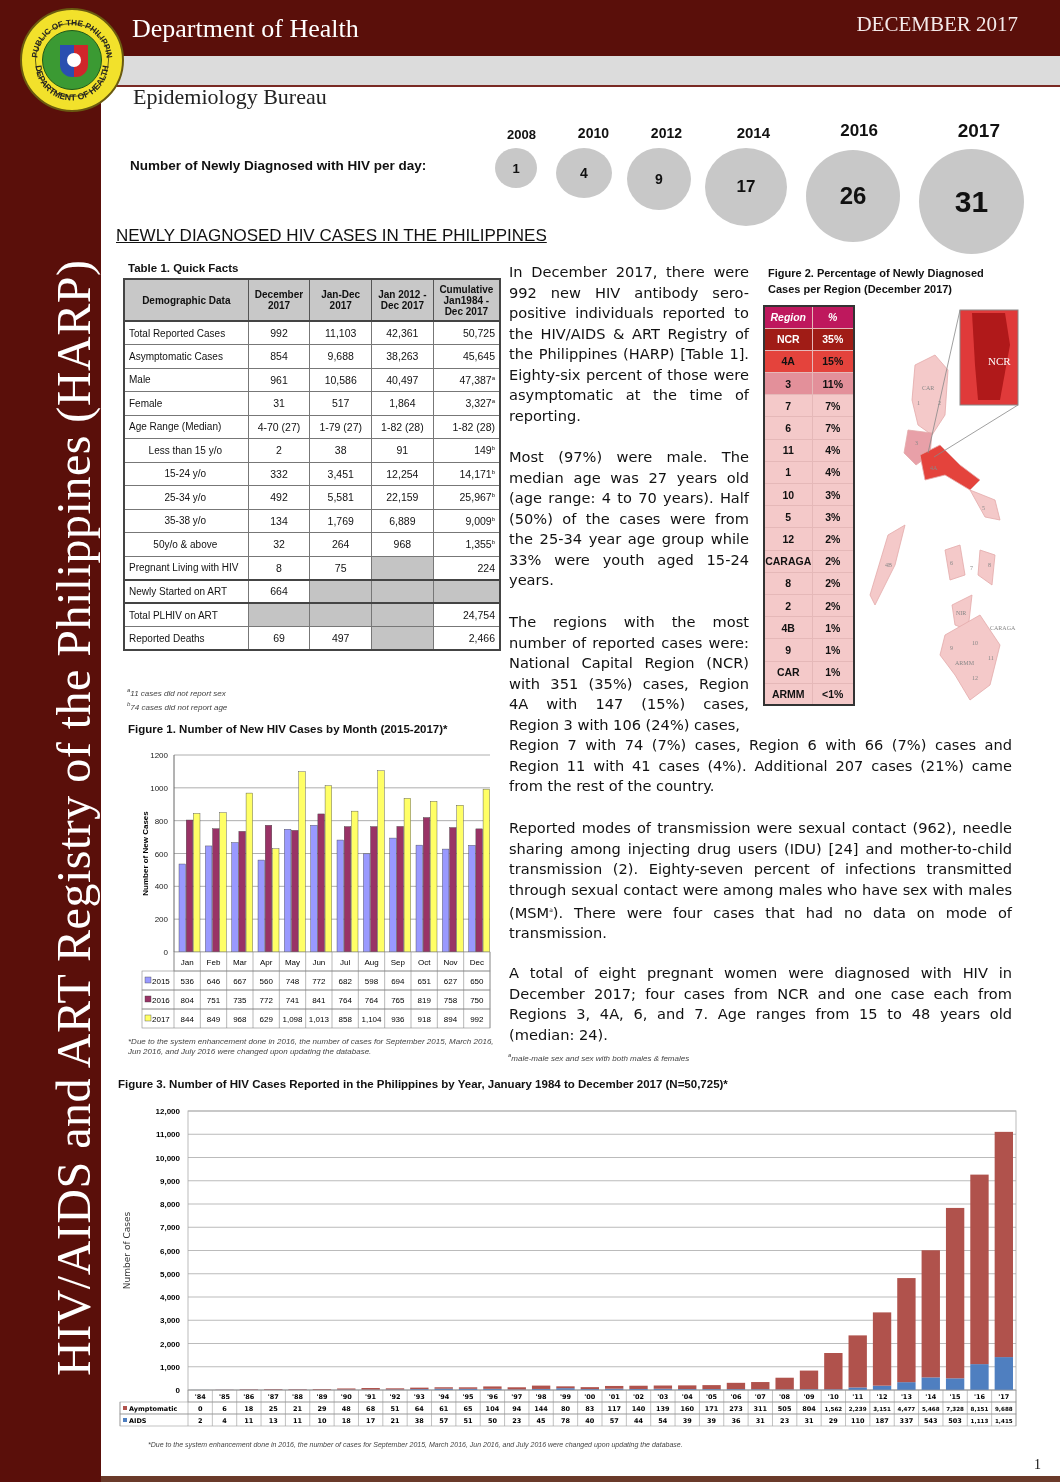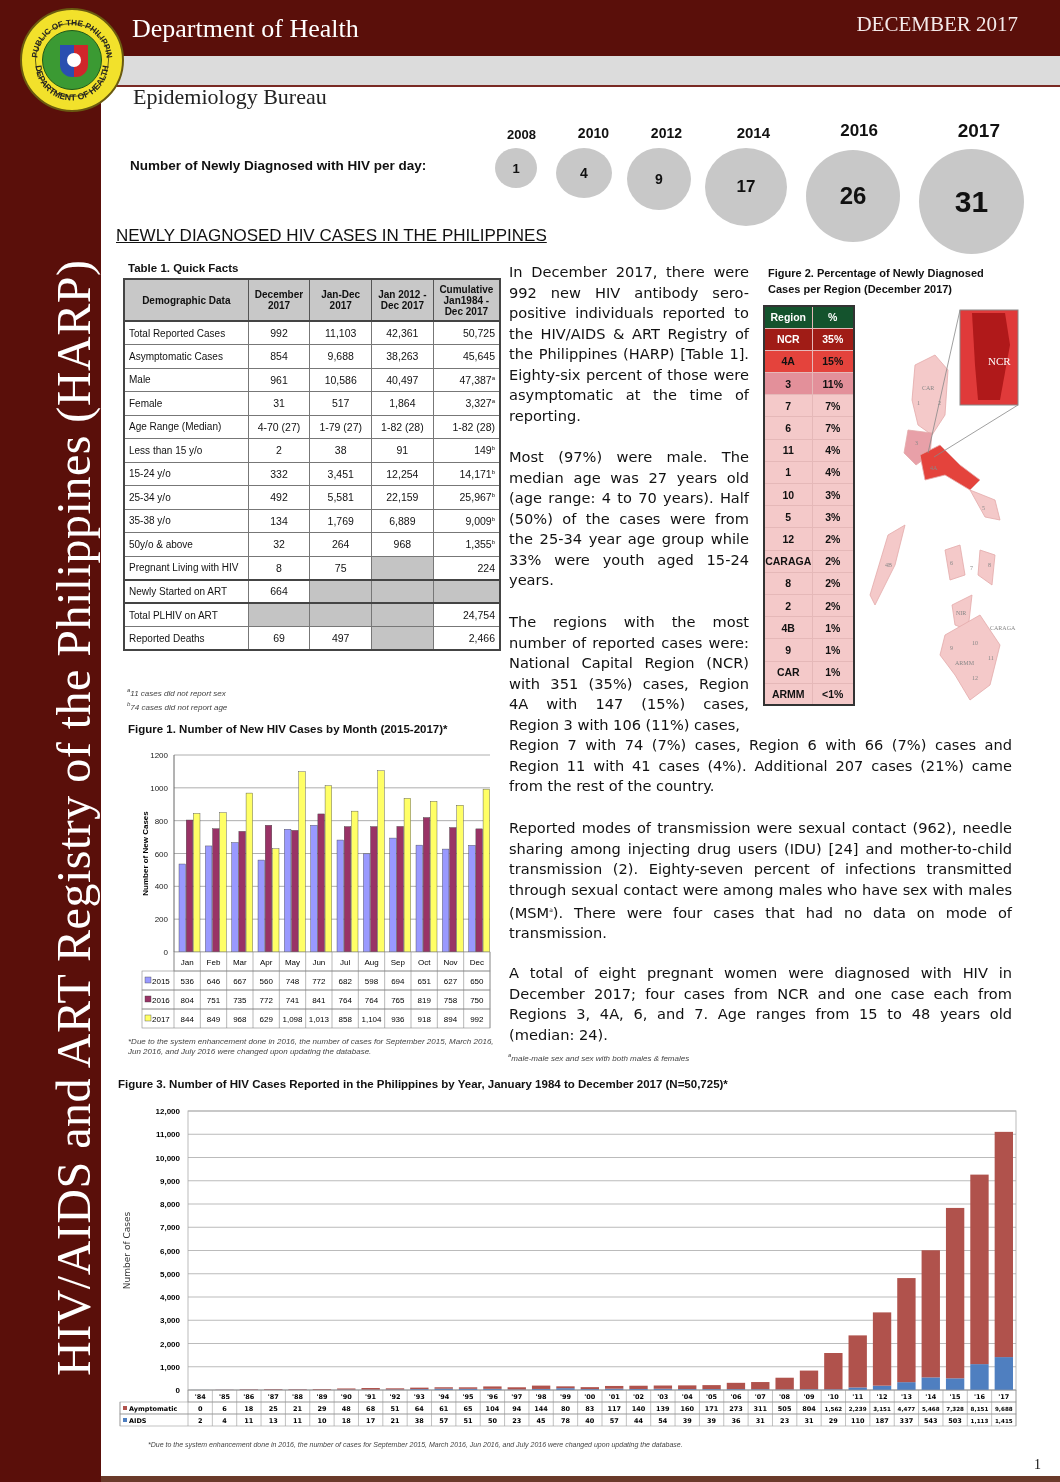--- a/index.html
+++ b/index.html
@@ -18,32 +18,32 @@
   .seal .dot { position: absolute; left: 24px; top: 22px; width: 14px; height: 14px; border-radius: 50%; background: #fff; }
   .per-day-label { position: absolute; left: 130px; top: 158px; font-size: 13.5px; font-weight: bold; }
   .bubble-year { position: absolute; font-weight: bold; text-align: right; }
   .bubble { position: absolute; border-radius: 50%; background: #c8c8c8; display: flex; align-items: center; justify-content: center; font-weight: bold; }
   .main-title { position: absolute; left: 116px; top: 226px; font-size: 17px; font-weight: normal; text-decoration: underline; }
   .tbl-caption { position: absolute; left: 128px; top: 262px; font-size: 11.5px; font-weight: bold; }
   table.qf { position: absolute; left: 123px; top: 278px; width: 378px; border-collapse: collapse; font-size: 10.5px; border: 2px solid #444; }
   table.qf th { background: #c8c8c8; font-size: 10px; font-weight: bold; border: 1px solid #555; height: 42px; text-align: center; }
   table.qf td { border: 1px solid #777; height: 23.5px; padding: 0 4px; text-align: right; }
   table.qf td:first-child { text-align: left; padding-left: 4px; font-size: 10px; }
-  table.qf td.ind { text-align: left; padding-right: 6px; }
+  table.qf td.ind { text-align: center; padding-right: 6px; }
   table.qf td.c1 { text-align: center; }
   table.qf td.gray { background: #c4c4c4; }
   table.qf tr.sep td { border-top: 2px solid #444; }
   table.qf thead tr th { border-bottom: 2px solid #444; }
   sup { font-size: 6px; }
   .foot-notes { position: absolute; left: 127px; top: 685px; font-size: 8px; font-style: italic; color: #444; line-height: 10px; }
   .para { position: absolute; font-family: "DejaVu Sans", sans-serif; font-size: 14.6px; line-height: 20.5px; text-align: justify; color: #111; }
   .fig2-caption { position: absolute; left: 768px; top: 265px; font-size: 11px; font-weight: bold; line-height: 16px; width: 230px; }
   .region-tbl { position: absolute; left: 763px; top: 305px; width: 92px; border: 2px solid #333; border-collapse: collapse; font-size: 10.5px; font-weight: bold; }
   .region-tbl td { text-align: center; border-top: 1px solid #e5b8b8; border-right: 1px solid #e5b8b8; height: 22.2px; background: #f4c9c9; }
-  .region-tbl tr.h td { background: #14532d; color: #fff; }
+  .region-tbl tr.h td { background: #be185d; color: #fff; font-style: italic; }
   .region-tbl tr.r1 td { background: #a01c16; color: #fff; }
   .region-tbl tr.r2 td { background: #e4433c; }
   .region-tbl tr.r3 td { background: #e3909a; }
   .map { position: absolute; left: 860px; top: 305px; width: 160px; height: 410px; }
   .fig1-caption { position: absolute; left: 128px; top: 723px; font-size: 11.5px; font-weight: bold; }
   .fig1 { position: absolute; left: 140px; top: 745px; }
   .fig1-note { position: absolute; left: 128px; top: 1037px; font-size: 8px; font-style: italic; color: #444; line-height: 10px; width: 370px; }
   .msm-note { position: absolute; left: 508px; top: 1052px; font-size: 8px; font-style: italic; color: #444; }
   .fig3-caption { position: absolute; left: 118px; top: 1078px; font-size: 11.5px; font-weight: bold; text-align: right; }
   .fig3 { position: absolute; left: 118px; top: 1100px; }
@@ -206,21 +206,21 @@
       </tr>
     </tbody>
 </table>
 <div class="foot-notes">
   <div><sup>a</sup><span id="fna">11 cases did not report sex</span></div>
   <div><sup>b</sup><span id="fnb">74 cases did not report age</span></div>
 </div>
 
 <div class="para" style="left:509px;top:262px;width:240px;">In December 2017, there were 992 new HIV antibody sero-positive individuals reported to the HIV/AIDS &amp; ART Registry of the Philippines (HARP) [Table 1]. Eighty-six percent of those were asymptomatic at the time of reporting.</div>
 <div class="para" style="left:509px;top:447px;width:240px;">Most (97%) were male. The median age was 27 years old (age range: 4 to 70 years). Half (50%) of the cases were from the 25-34 year age group while 33% were youth aged 15-24 years.</div>
-<div class="para" style="left:509px;top:612px;width:240px;">The regions with the most number of reported cases were: National Capital Region (NCR) with 351 (35%) cases, Region 4A with 147 (15%) cases, Region 3 with 106 (11%) cases,</div>
+<div class="para" style="left:509px;top:612px;width:240px;">The regions with the most number of reported cases were: National Capital Region (NCR) with 351 (35%) cases, Region 4A with 147 (15%) cases, Region 3 with 106 (24%) cases,</div>
 <div class="para" style="left:509px;top:735px;width:503px;">Region 7 with 74 (7%) cases, Region 6 with 66 (7%) cases and Region 11 with 41 cases (4%). Additional 207 cases (21%) came from the rest of the country.</div>
 <div class="para" style="left:509px;top:818px;width:503px;" id="p4">Reported modes of transmission were sexual contact (962), needle sharing among injecting drug users (IDU) [24] and mother-to-child transmission (2). Eighty-seven percent of infections transmitted through sexual contact were among males who have sex with males (MSM<sup>a</sup>). There were four cases that had no data on mode of transmission.</div>
 <div class="para" style="left:509px;top:963px;width:503px;">A total of eight pregnant women were diagnosed with HIV in December 2017; four cases from NCR and one case each from Regions 3, 4A, 6, and 7. Age ranges from 15 to 48 years old (median: 24).</div>
 <div class="msm-note"><sup>a</sup><span id="msmn">male-male sex and sex with both males &amp; females</span></div>
 
 <div class="fig2-caption">Figure 2. Percentage of Newly Diagnosed Cases per Region (December 2017)</div>
 <table class="region-tbl">
   <tbody id="region-body">
       <tr class="h">
         <td style="width: 48px;">Region</td>

